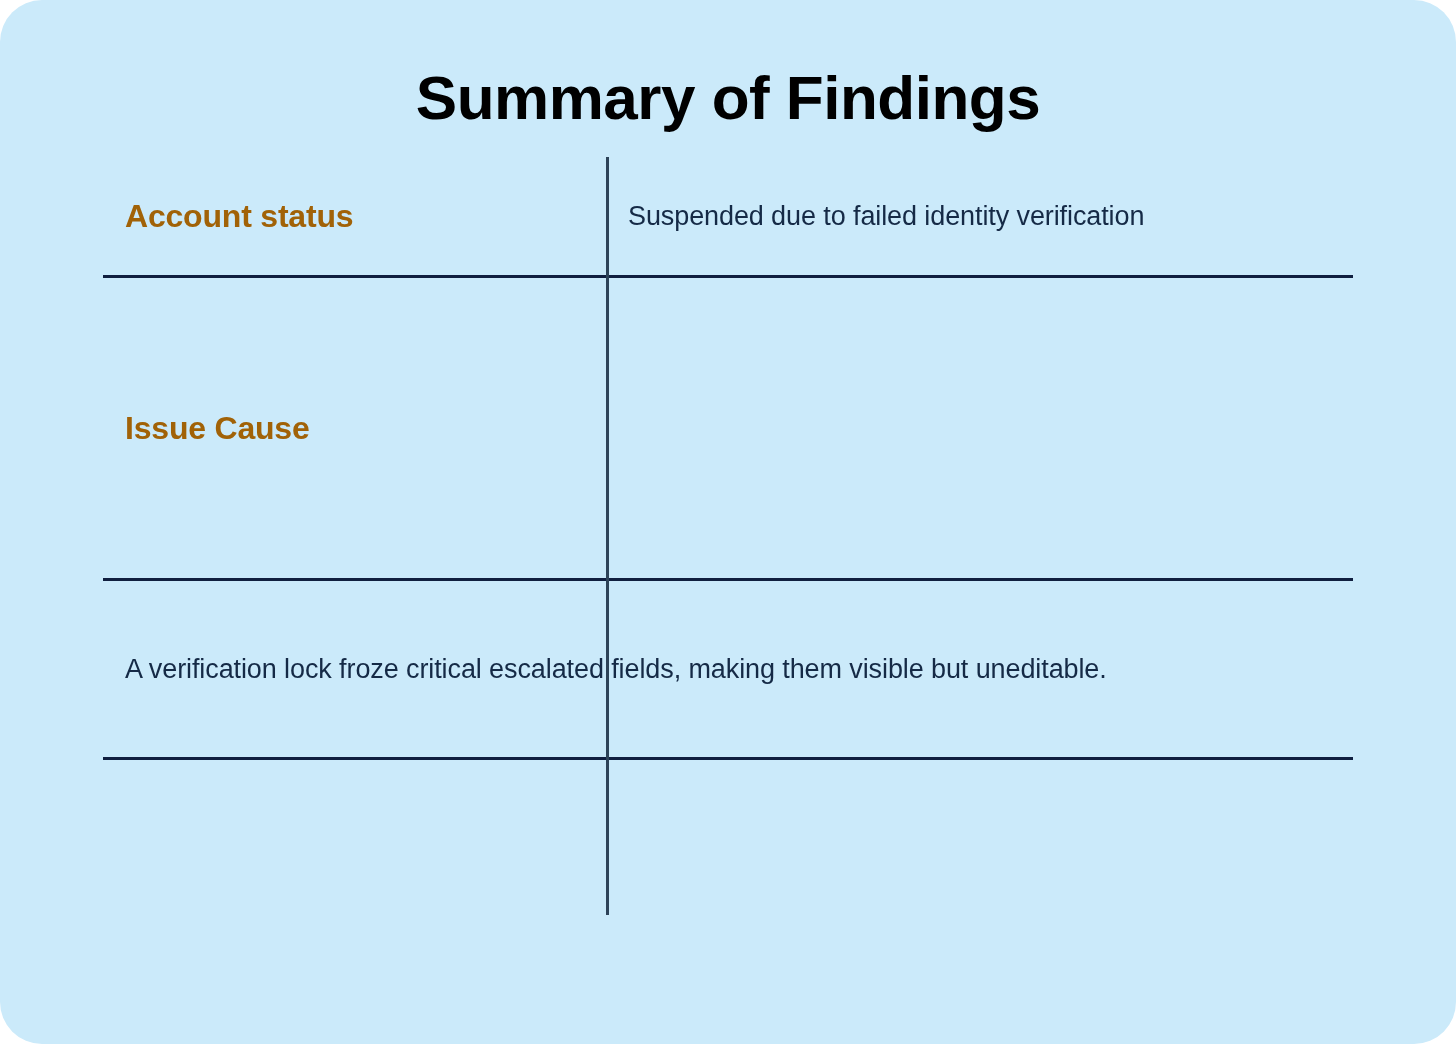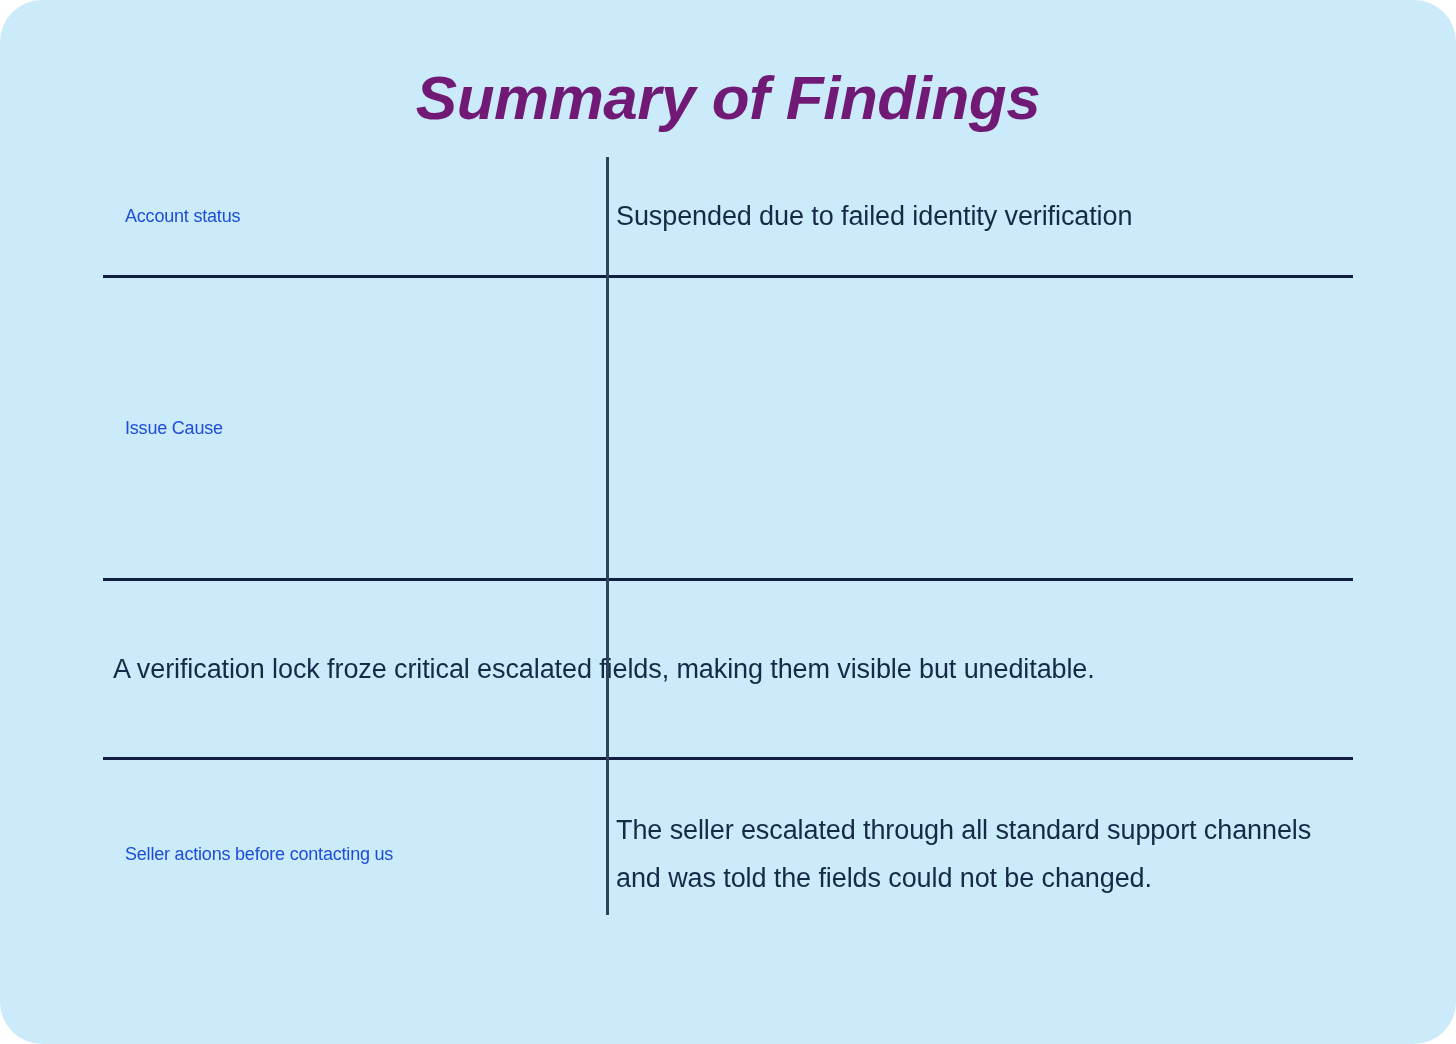--- a/index.html
+++ b/index.html
@@ -26,23 +26,22 @@
   }
 
   .page-title {
     margin: 0;
     padding-top: 62px;
     text-align: center;
     font-family: "Liberation Sans", sans-serif;
     font-size: 62px;
     font-weight: bold;
     letter-spacing: -0.5px;
-    color: #701a75;
+    color: #000000;
     line-height: 1.15;
-    font-style: italic;
   }
 
   .findings-table {
     position: relative;
     margin: 0 auto;
     width: 1250px;      
     margin-top: 24px;
     border-collapse: collapse;
   }
 
@@ -72,29 +71,29 @@
     display: flex;
     align-items: center;
     padding: 0 24px 0 22px;
   }
 
   .cell-value {
     box-sizing: border-box;
     flex: 1 1 auto;
     display: flex;
     align-items: center;
-    padding-left: 10px;
+    padding-left: 22px;
     padding-right: 10px;
   }
 
   .label-text {
     font-family: "Liberation Sans", sans-serif;
-    font-size: 18px;
-    font-weight: normal;
-    color: #1d4ed8;
+    font-size: 32px;
+    font-weight: bold;
+    color: #a16207;
     line-height: 1.45;
     letter-spacing: -0.2px;
   }
 
   .value-text {
     font-family: "Liberation Sans", sans-serif;
     font-size: 27px;
     font-weight: normal;
     color: #152a46;
     line-height: 1.78;
@@ -132,23 +131,15 @@
         <span class="label-text">Issue Cause</span>
       </div>
     </div>
 
     <div class="row row-h3">
       <div class="cell-value">
         <span class="value-text">A verification lock froze critical escalated fields, making them visible but uneditable.</span>
       </div>
     </div>
 
-    <div class="row row-h4 last">
-      <div class="cell-label">
-        <span class="label-text">Seller actions before contacting us</span>
-      </div>
-      <div class="cell-value">
-        <span class="value-text">The seller escalated through all standard support channels and was told the fields could not be changed.</span>
-      </div>
-    </div>
 
   </div>
 </div>
 
 </body></html>

